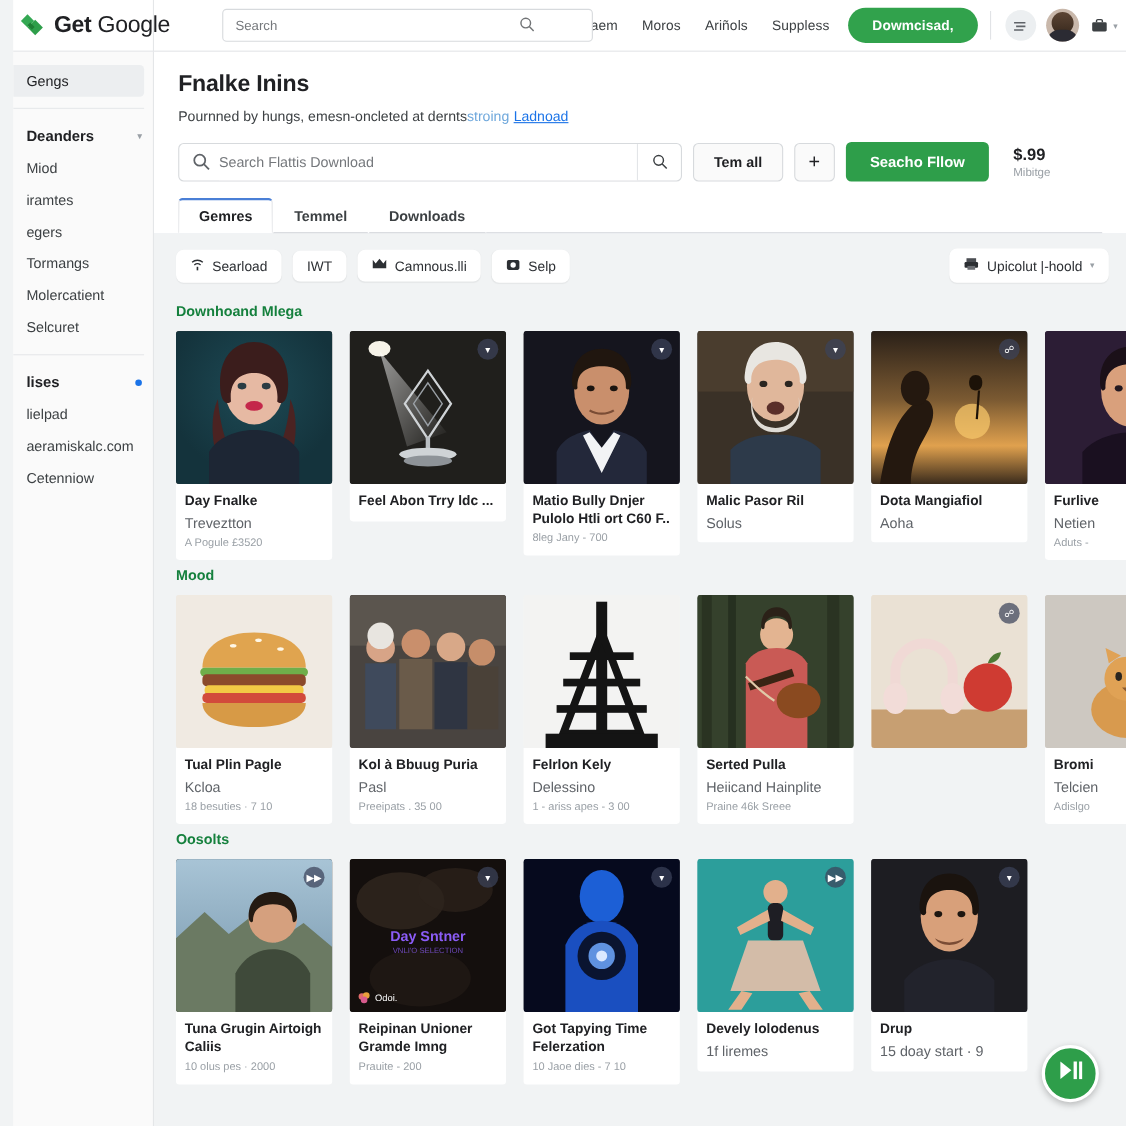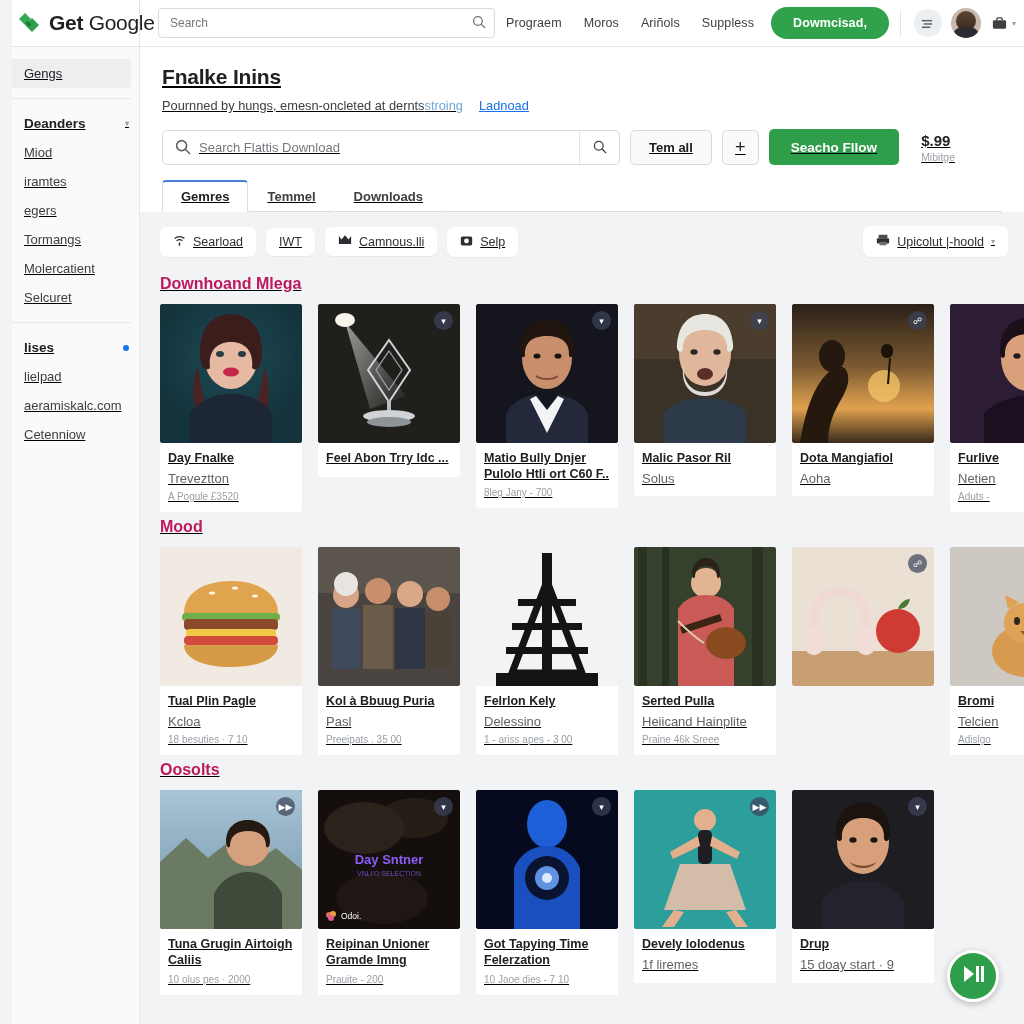--- a/index.html
+++ b/index.html
@@ -24,20 +24,21 @@
   .brand-logo { width: 24px; height: 24px; flex: 0 0 24px; position: relative; }
   .brand-name { font-size: 21px; font-weight: 700; color: #202124; letter-spacing: -.3px;
                 white-space: nowrap; }
   .brand-name .light { font-weight: 400; }
 
   .searchwrap { margin-left: 18px; width: 350px; position: relative; }
   .searchbox {
     width: 100%; height: 30px; border: 1px solid #d7dadd; border-radius: 4px;
     background: #fff; font-size: 12px; color: #737373; padding: 0 30px 0 11px;
     font-family: "Liberation Sans", sans-serif;
+    margin-left: 44px;
   }
   .searchbox::placeholder { color: #75787c; }
   .search-mag { position: absolute; right: 9px; top: 7px; opacity: .72; }
 
   .topnav { margin-left: auto; display: flex; align-items: center; gap: 0; padding-right: 8px; }
   .topnav-sep { width: 1px; height: 26px; background: #e1e3e6; margin: 0 11px; }
   .topnav-link {
     font-size: 12.5px; color: #3c4043; padding: 6px 11px; white-space: nowrap;
     letter-spacing: .1px;
   }
@@ -54,21 +55,21 @@
     width: 30px; height: 30px; border-radius: 50%; margin-left: 9px; overflow: hidden;
     background: #c9b8ab; position: relative;
   }
   .avatar::before { content:""; position:absolute; left:5px; top:3px; width:20px; height:20px;
     border-radius:50%; background: linear-gradient(#5c4534,#3a2a1e); }
   .avatar::after { content:""; position:absolute; left:1px; bottom:0; width:28px; height:11px;
     border-radius:12px 12px 0 0; background:#2b2b33; }
   .briefcase { margin-left: 10px; display: flex; align-items: center; gap: 4px; }
 
   
-  .body { display: flex; height: 977px; text-decoration: underline; }
+  .body { display: flex; height: 977px; }
 
   
   .sidebar {
     width: 128px; background: #fafafa; border-right: 1px solid #e4e6e8;
     padding-top: 8px; overflow: hidden; flex: 0 0 128px;
   }
   .side-pill {
     margin: 4px 8px 6px 0; background: #eceef0; border-radius: 0 4px 4px 0;
     padding: 7px 10px 7px 12px; font-size: 13px; color: #202124;
   }
@@ -83,21 +84,21 @@
   }
   .dot-blue { width: 6px; height: 6px; border-radius: 50%; background: #1a73e8; }
   .caret-sm { font-size: 8px; color: #9aa0a6; }
 
   
   .main { flex: 1; background: #f1f3f4; overflow: hidden; position: relative; }
   .main-head { background: #fff; padding: 18px 22px 0 22px; }
   .page-title { font-size: 21px; font-weight: 700; color: #202124; letter-spacing: -.2px; }
   .page-sub { font-size: 12.8px; color: #3c4043; margin-top: 9px; }
   .page-sub .muted-link { color: #6fa8dc; }
-  .page-sub .link { color: #1a73e8; text-decoration: underline; margin-left: 16px; }
+  .page-sub .link { color: #1a73e8; text-decoration: underline; margin-left: 4px; }
 
   .actionrow { display: flex; align-items: center; gap: 10px; margin-top: 16px; }
   .bigsearch {
     flex: 0 0 458px; height: 35px; display: flex; align-items: center;
     border: 1px solid #d7dadd; border-radius: 5px; background: #fff; overflow: hidden;
   }
   .bigsearch .lead { padding: 0 8px 0 12px; display: flex; align-items: center; }
   .bigsearch input {
     flex: 1; border: none; outline: none; height: 33px; font-size: 13px; color: #3c4043;
     font-family: "Liberation Sans", sans-serif;
@@ -145,21 +146,21 @@
   }
   .chip {
     display: flex; align-items: center; gap: 7px; background: #fff;
     border-radius: 7px; padding: 7px 13px; font-size: 12.5px; color: #2c2f33;
     white-space: nowrap; box-shadow: 0 1px 1px rgba(0,0,0,.05);
   }
   .chip.right { margin-left: auto; }
 
   
   .scroll { padding: 0 0 0 20px; }
-  .sec-title { font-size: 16px; font-weight: 700; color: #be185d; margin: 6px 0 11px 0; }
+  .sec-title { font-size: 13px; font-weight: 700; color: #15803d; margin: 6px 0 11px 0; }
   .row { display: flex; gap: 16px; }
   .card { width: 142px; flex: 0 0 142px; }
   .thumb {
     width: 142px; height: 139px; border-radius: 3px; position: relative; overflow: hidden;
     background: #333;
   }
   .badge {
     position: absolute; top: 7px; right: 7px; width: 19px; height: 19px; border-radius: 50%;
     background: rgba(60,66,90,.72); display: flex; align-items: center; justify-content: center;
     color: #fff; font-size: 9px;

